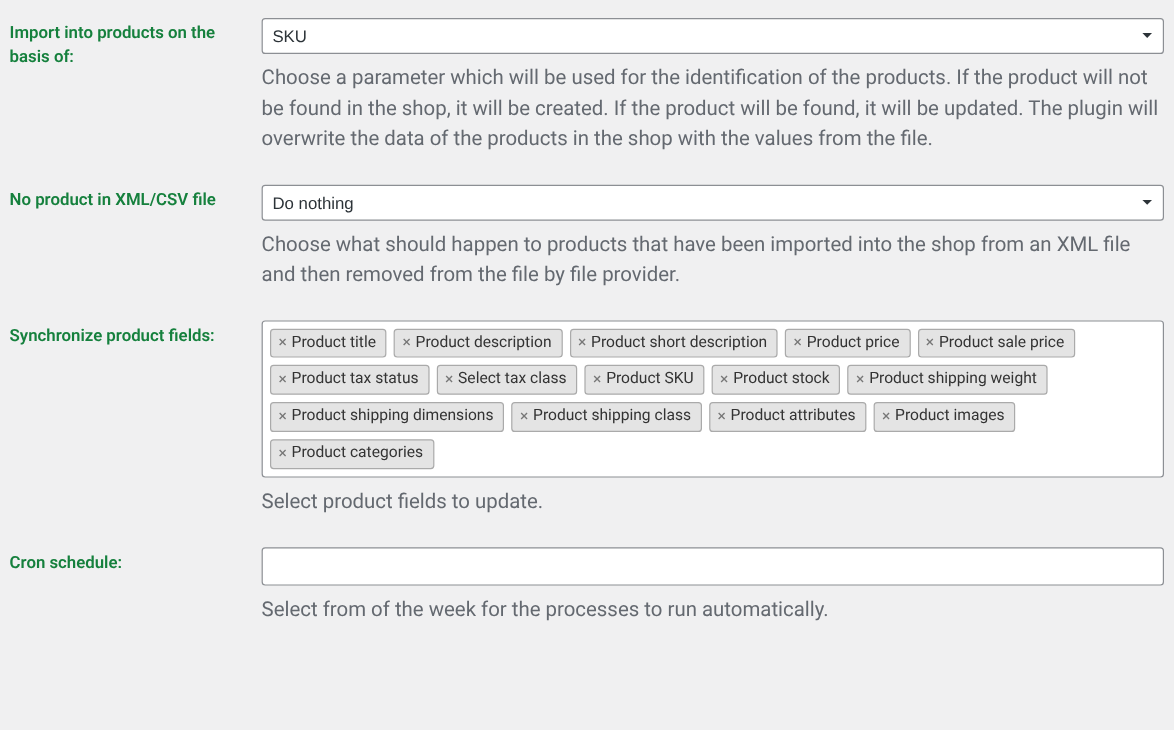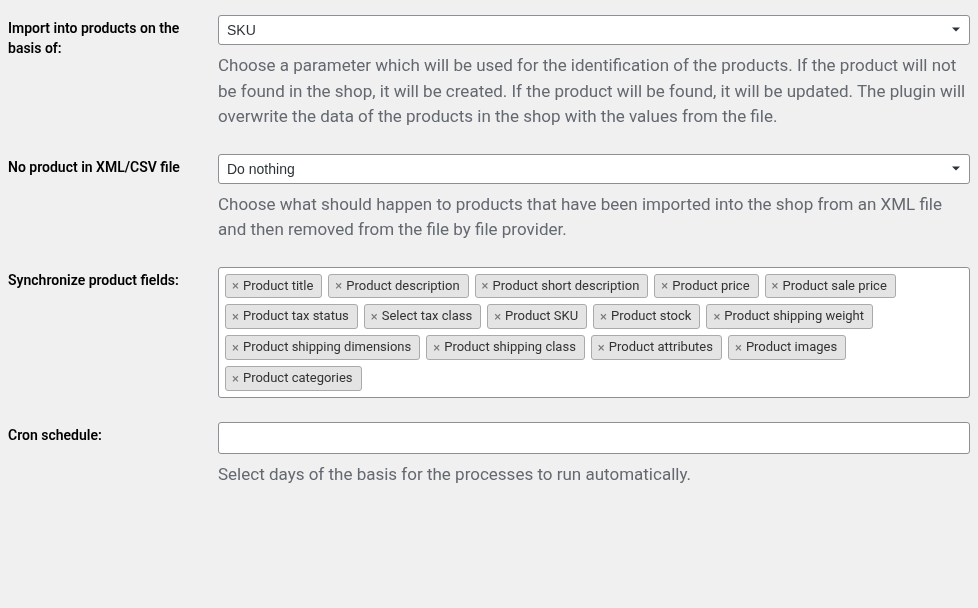--- a/index.html
+++ b/index.html
@@ -23,21 +23,21 @@
       align-items: flex-start;
       margin-bottom: 24px;
     }
     .form-row:last-child {
       margin-bottom: 0;
     }
     .form-label {
       width: 210px;
       flex-shrink: 0;
       font-weight: 600;
-      color: #000000;
+      color: #15803d;
       font-size: 14px;
       line-height: 1.4;
       padding-top: 4px;
       padding-right: 20px;
     }
     .form-control {
       flex: 1;
     }
     .select-wrapper {
       position: relative;
@@ -210,28 +210,29 @@
           </span>
           <span class="tag-item">
             <span class="tag-remove">×</span>
             <span>Product images</span>
           </span>
           <span class="tag-item">
             <span class="tag-remove">×</span>
             <span>Product categories</span>
           </span>
         </div>
+      <p class="description">Select product fields to update.</p>
     </div>
   </div>
 
   <div class="form-row">
     <div class="form-label">Cron schedule:</div>
     <div class="form-control">
       <div class="multi-select-box wide-padding"></div>
-      <p class="description">Select days of the basis for the processes to run automatically.</p>
+      <p class="description">Select from of the week for the processes to run automatically.</p>
     </div>
   </div>
 
   <div class="form-row">
     <div class="form-label"></div>
   </div>
 
 </div>
 
 </body></html>

